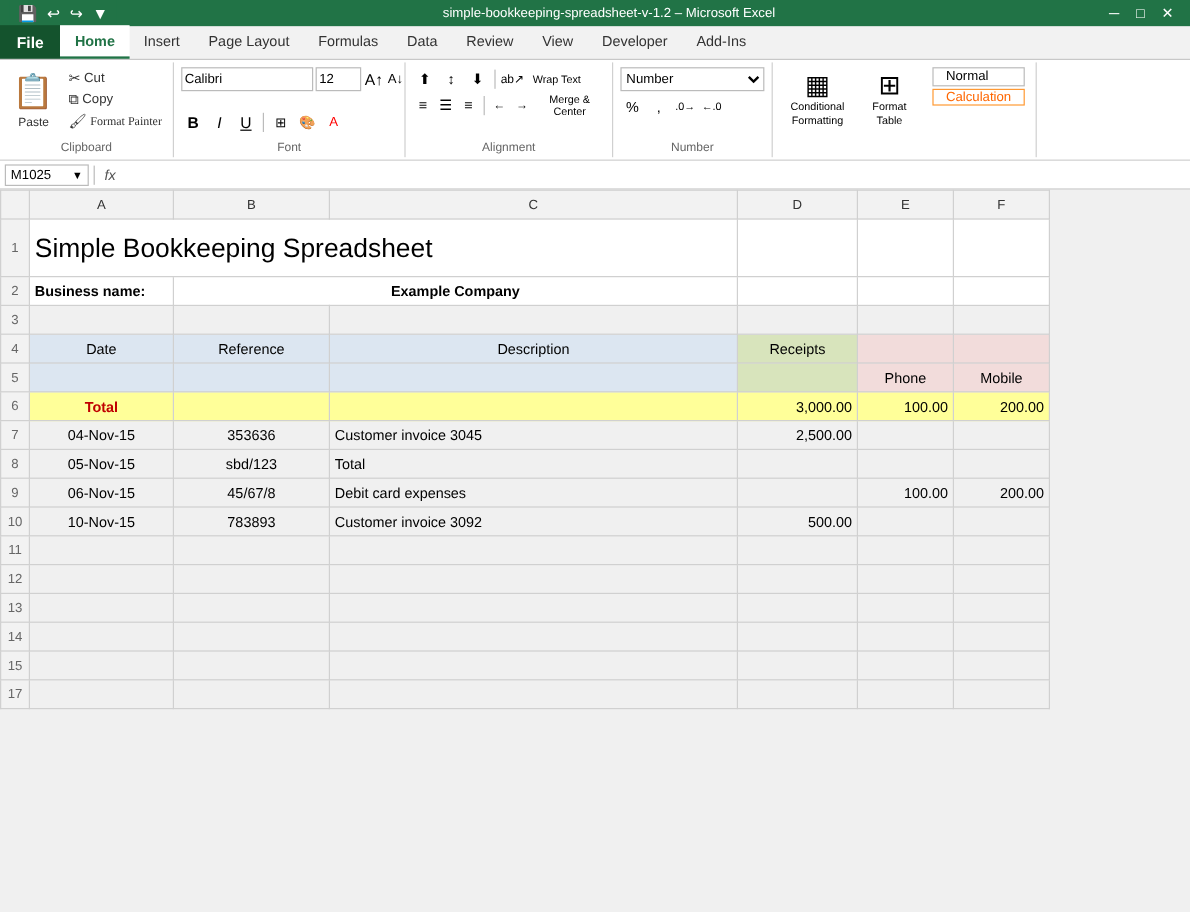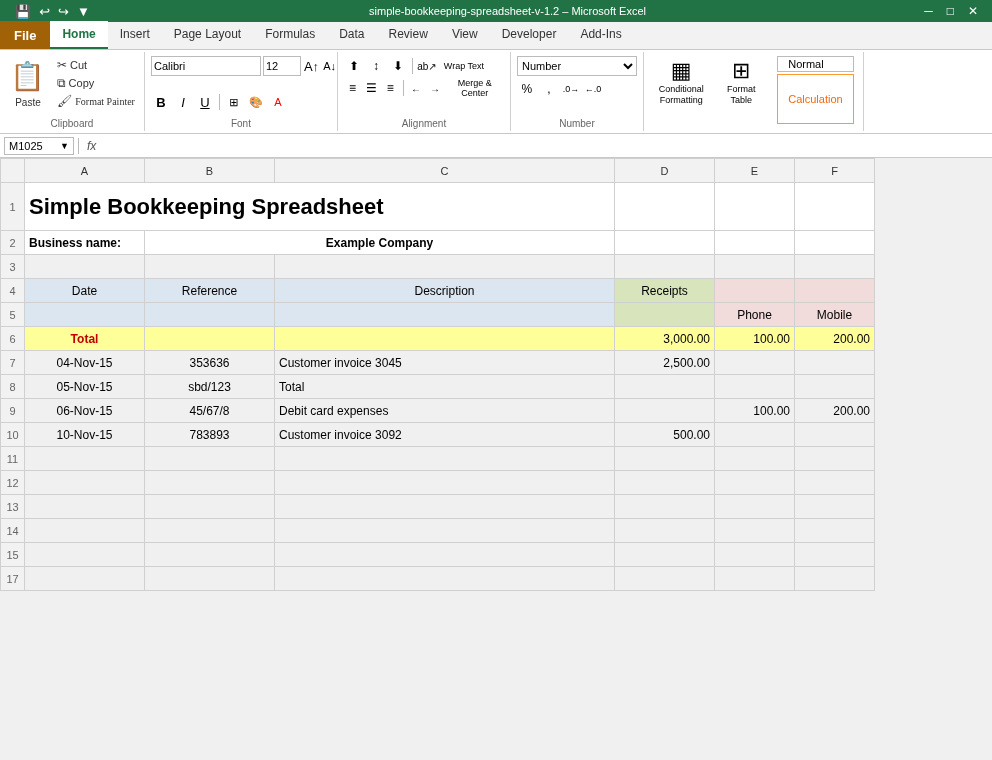--- a/index.html
+++ b/index.html
@@ -21,21 +21,21 @@
     
     .ribbon-tabs {
       display: flex;
       align-items: flex-end;
       background: #f2f2f2;
       height: 28px;
       border-bottom: 1px solid #c8c8c8;
       padding-left: 0;
     }
     .file-tab {
-      background: #a16207;
+      background: #14532d;
       color: white;
       padding: 4px 14px;
       font-size: 13px;
       font-weight: bold;
       height: 28px;
       display: flex;
       align-items: center;
       cursor: pointer;
     }
     .ribbon-tab {
@@ -240,39 +240,39 @@
       font-weight: normal;
       border: 1px solid #d0d0d0;
       user-select: none;
     }
     .corner-cell {
       background: #f2f2f2;
       width: 24px;
     }
 
     
-    .cell-title { font-weight: bold; font-size: 22px; }
+    .cell-title { font-weight: normal; font-size: 22px; }
     .cell-center { text-align: center; }
     .cell-right { text-align: right; }
     .cell-header-blue { background: #dce6f1; text-align: center; }
     .cell-header-green { background: #d8e4bc; text-align: center; }
     .cell-header-red { background: #f2dcdb; text-align: center; }
     .cell-total-yellow { background: #ffff99; text-align: center; font-weight: bold; color: #c00000; }
     .cell-total-num { background: #ffff99; }
     .cell-num { text-align: right; }
     .style-normal-box {
       border: 1px solid #bbb;
       padding: 1px 10px;
       font-size: 11px;
       background: white;
       cursor: pointer;
     }
     .style-calc-box {
       border: 1px solid #ff9933;
-      padding: 18px 10px;
+      padding: 0 10px;
       font-size: 11px;
       background: white;
       cursor: pointer;
       color: #ff6600;
     }
 
     
     .cf-section {
       display: flex;
       gap: 4px;

